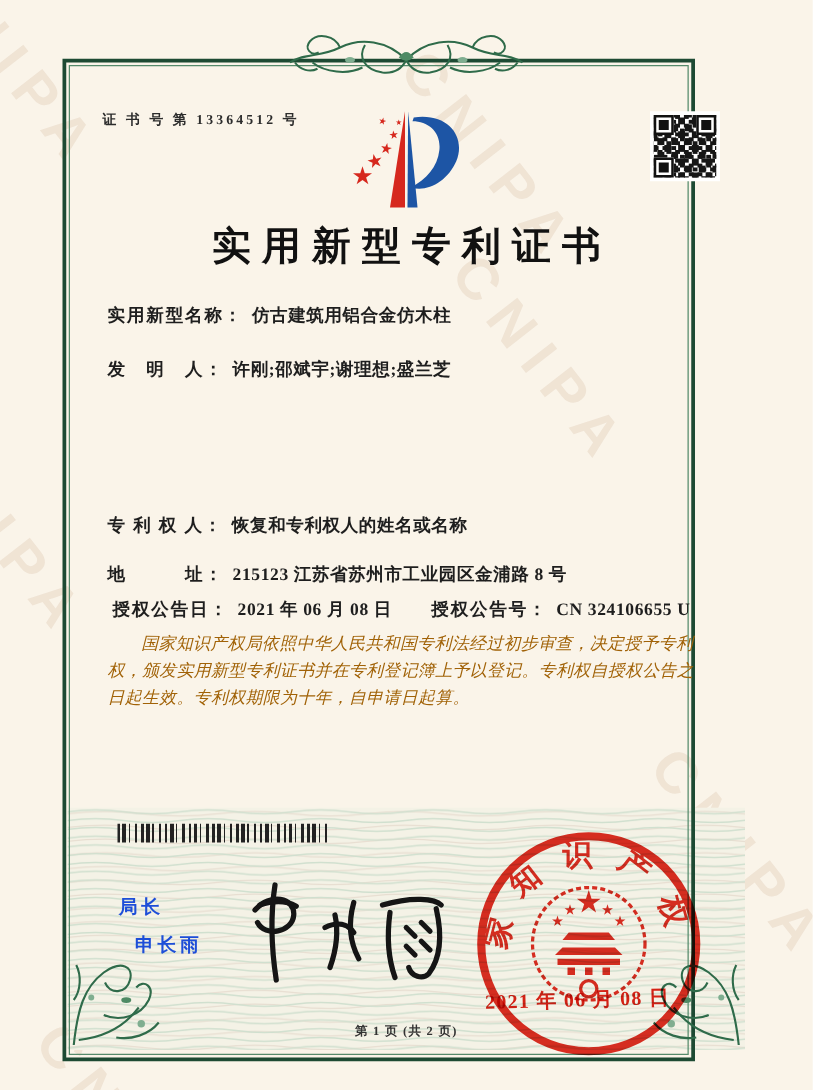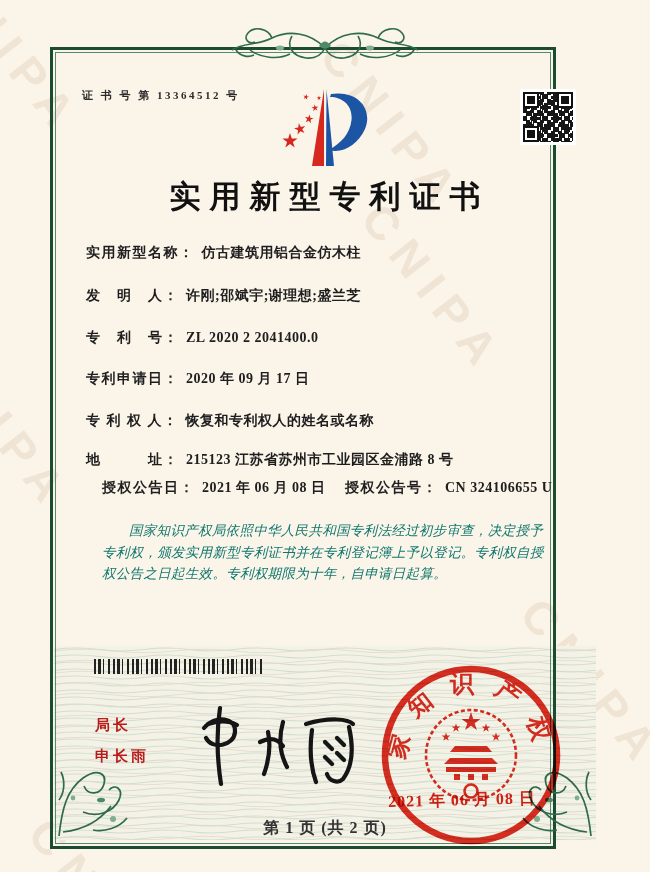--- a/index.html
+++ b/index.html
@@ -45,41 +45,41 @@
 
   
   .fields{position:absolute;left:86px;top:240px;width:490px;height:266px;z-index:4;}
   .frow{position:absolute;left:0;font-size:14px;font-weight:600;white-space:nowrap;}
   .frow .lab{letter-spacing:1.5px;}
   .frow .val{margin-left:7px;letter-spacing:0.5px;}
   .fg{position:absolute;top:0;white-space:nowrap;}
 
   
   .paras{position:absolute;left:86px;top:504px;width:482px;z-index:4;}
-  .paras p{margin:16px;font-size:13.5px;line-height:21.5px;text-indent:2em;
-           letter-spacing:0.3px;font-style:italic;font-weight:500;color:#0f766e;}
+  .paras p{margin:0;font-size:13.5px;line-height:21.5px;text-indent:2em;
+           letter-spacing:0.3px;font-style:italic;font-weight:500;color:#a16207;}
 
   .barcode{position:absolute;left:94px;top:659px;width:170px;height:15px;z-index:4;
       background:repeating-linear-gradient(90deg,
         #222 0 2px,transparent 2px 4px,#222 4px 7px,transparent 7px 9px,
         #222 9px 10px,transparent 10px 14px,#222 14px 16px,transparent 16px 19px);}
 
   .official{position:absolute;left:95px;z-index:4;font-size:15px;font-weight:600;
-            letter-spacing:3px;color:#b91c1c;}
+            letter-spacing:3px;color:#1d4ed8;}
   #official-role{top:716px;}
-  #official-name{top:747px;}
+  #official-name{top:747px;margin-left:13px;}
   .signature{position:absolute;left:190px;top:694px;z-index:5;}
 
   .seal{position:absolute;left:376px;top:660px;z-index:6;mix-blend-mode:multiply;opacity:.95;}
   .seal-date{position:absolute;left:388px;top:790px;width:160px;z-index:7;
              color:#de2317;font-size:16px;font-weight:700;letter-spacing:1px;
              transform:rotate(-1.5deg);mix-blend-mode:multiply;white-space:nowrap;}
 
   .footer{position:absolute;left:0;top:818px;width:650px;z-index:4;text-align:center;
-          font-size:16px;letter-spacing:1px;color:#333;font-weight:600;}
+          font-size:10px;letter-spacing:1px;color:#333;font-weight:600;}
 </style>
 </head>
 <body>
 
 <div id="page">
 
   <span class="wm" style="left:-30px;top:-45px">CNIPA</span>
   <span class="wm" style="left:352px;top:30px">CNIPA</span>
   <span class="wm" style="left:393px;top:193px">CNIPA</span>
   <span class="wm" style="left:-40px;top:330px">CNIPA</span>
@@ -176,34 +176,28 @@
 
   <div class="title">实用新型专利证书</div>
 
   <div class="fields">
     <div class="frow" style="top:47px">
       <span class="lab">发　明　人：</span><span class="val">许刚;邵斌宇;谢理想;盛兰芝</span>
     </div>
     <div class="frow" style="top:4px">
       <span class="lab">实用新型名称：</span><span class="val">仿古建筑用铝合金仿木柱</span>
     </div>
-    <div class="frow" style="top:89px">
-      <span class="lab">专　利　号：</span><span class="val">ZL 2020 2 2041400.0</span>
-    </div>
-    <div class="frow" style="top:130px">
-      <span class="lab">专利申请日：</span><span class="val">2020 年 09 月 17 日</span>
-    </div>
     <div class="frow" style="top:172px">
       <span class="lab">专 利 权 人：</span><span class="val">恢复和专利权人的姓名或名称</span>
     </div>
     <div class="frow" style="top:211px">
       <span class="lab">地　　　址：</span><span class="val">215123 江苏省苏州市工业园区金浦路 8 号</span>
     </div>
     <div class="frow" style="top:239px;width:490px">
-      <span class="fg" style="left:16px">
+      <span class="fg" style="left:4px">
         <span class="lab">授权公告日：</span><span class="val">2021 年 06 月 08 日</span>
       </span>
       <span class="fg" style="left:259px">
         <span class="lab">授权公告号：</span><span class="val">CN 324106655 U</span>
       </span>
     </div>
   </div>
 
   <div class="paras">
     <p>国家知识产权局依照中华人民共和国专利法经过初步审查，决定授予专利权，颁发实用新型专利证书并在专利登记簿上予以登记。专利权自授权公告之日起生效。专利权期限为十年，自申请日起算。</p>

